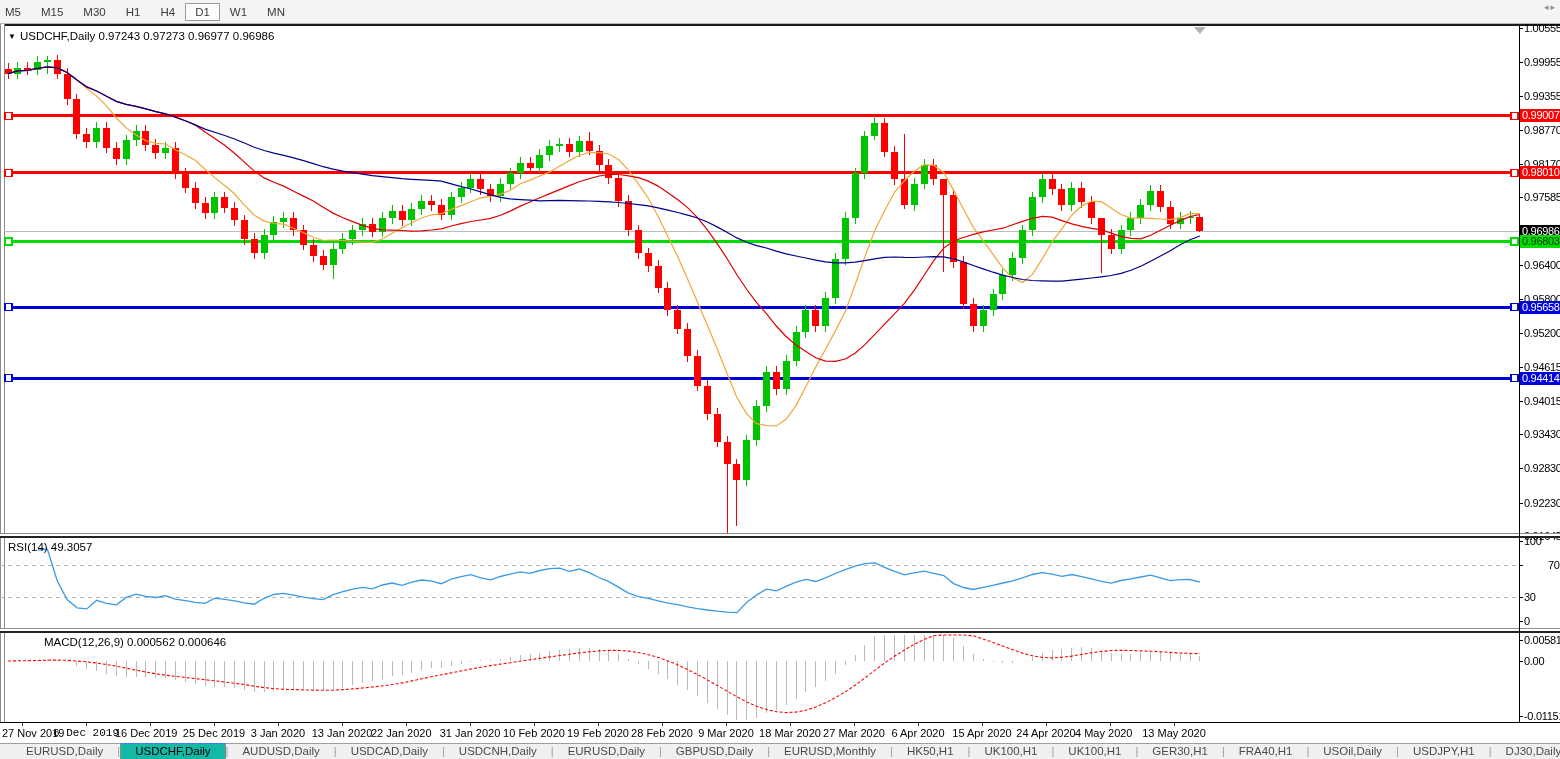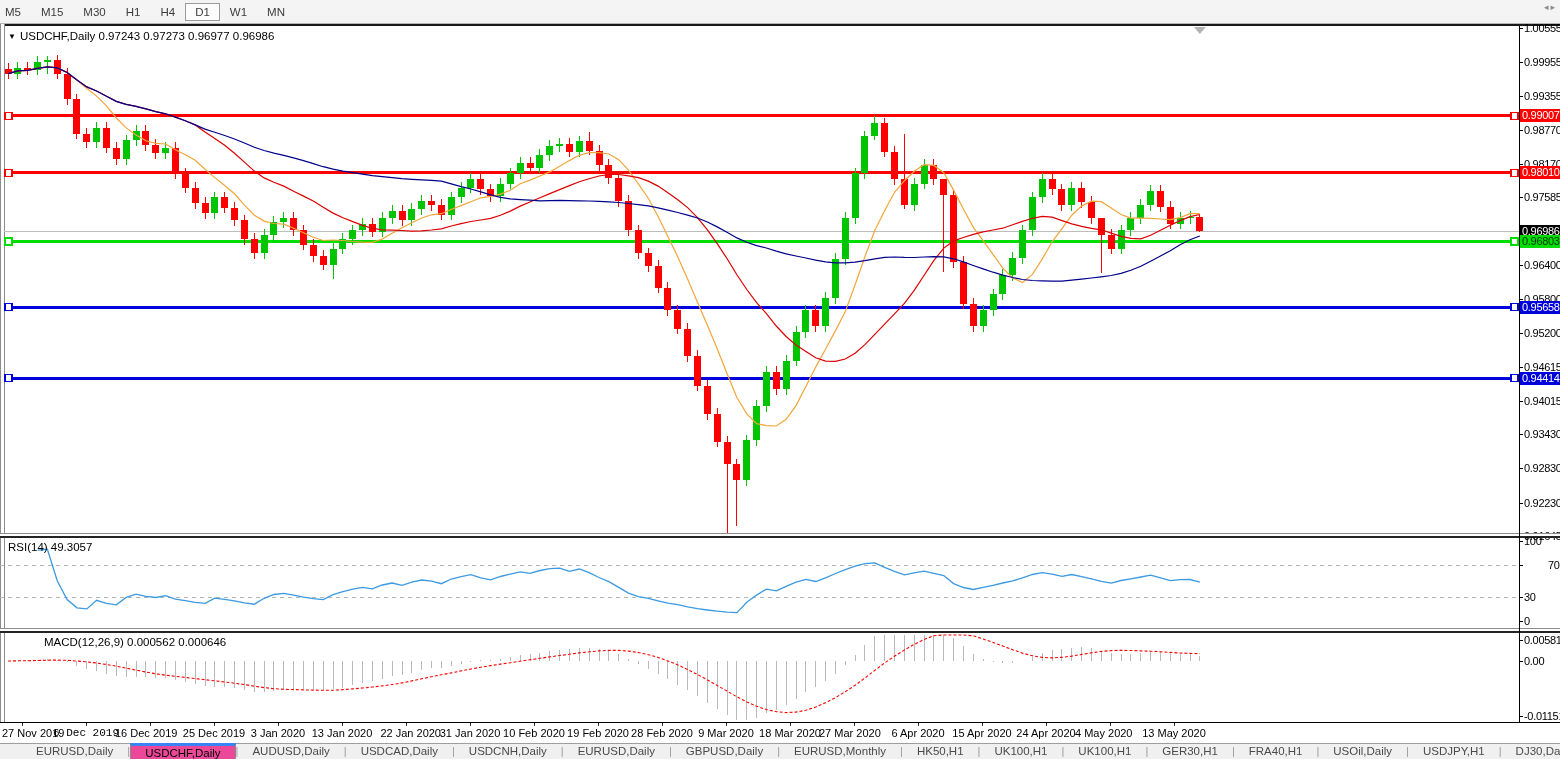--- a/index.html
+++ b/index.html
@@ -24,24 +24,24 @@
   .ax-label{position:absolute;left:1524px;font-size:11px;color:#000;white-space:nowrap;letter-spacing:-0.3px;}
   .ax-tick{position:absolute;left:1519px;width:4px;height:1px;background:#000;}
   .badge{position:absolute;left:1520px;width:40px;font-size:11px;letter-spacing:-0.3px;
          height:13px;line-height:13px;padding-left:2px;white-space:nowrap;}
   .date-strip{position:absolute;left:0;top:722px;width:1560px;height:21px;background:#fff;
               border-top:1px solid #000;box-sizing:border-box;}
   .date-label{position:absolute;top:4px;font-size:11px;color:#000;white-space:nowrap;}
   .date-tick{position:absolute;top:0;width:1px;height:3px;background:#333;}
   
   .tabbar{position:absolute;left:0;top:743px;width:1560px;height:16px;background:#f0f0f0;
-          border-top:1px solid #9e9e9e;display:flex;align-items:stretch;padding-left:22px;box-sizing:border-box;}
+          border-top:1px solid #9e9e9e;display:flex;align-items:stretch;padding-left:12px;box-sizing:border-box;}
   .tab{font-size:11.5px;color:#4a4a4a;padding:1px 14px 0 14px;white-space:nowrap;cursor:default;}
-  .tab.active{background:#ec4899;color:#000;border-left:1px solid #8a8a8a;border-right:1px solid #8a8a8a;
-              border-top:3px solid #3b82f6;margin-top:-1px;}
+  .tab.active{background:#14b8a6;color:#000;border-left:1px solid #8a8a8a;border-right:1px solid #8a8a8a;
+              border-top:1px solid #3b82f6;margin-top:-1px;}
   .tab-sep{color:#9a9a9a;font-size:11px;padding-top:1px;}
   .tab-arrows{position:absolute;right:3px;top:2px;font-size:9px;color:#8b8b8b;letter-spacing:2px;}
   svg{position:absolute;left:0;shape-rendering:crispEdges;}
   svg.smooth path{shape-rendering:auto;}
 </style>
 </head>
 <body>
 
 <div class="toolbar" id="tfbar">
     <div class="tf-btn" style="margin-left: -5px;">M5</div>
@@ -536,35 +536,35 @@
     <div class="date-label" style="left: 51px; width: 70px; text-align: center; font-family: Liberation Mono, monospace;">6 Dec 2019</div>
     <div class="date-tick" style="left: 150px;"></div>
     <div class="date-label" style="left: 115px; width: 70px; text-align: left;">16 Dec 2019</div>
     <div class="date-tick" style="left: 214px;"></div>
     <div class="date-label" style="left: 179px; width: 70px; text-align: center;">25 Dec 2019</div>
     <div class="date-tick" style="left: 278px;"></div>
     <div class="date-label" style="left: 243px; width: 70px; text-align: center;">3 Jan 2020</div>
     <div class="date-tick" style="left: 342px;"></div>
     <div class="date-label" style="left: 307px; width: 70px; text-align: center;">13 Jan 2020</div>
     <div class="date-tick" style="left: 406px;"></div>
-    <div class="date-label" style="left: 371px; width: 70px; text-align: right;">22 Jan 2020</div>
+    <div class="date-label" style="left: 371px; width: 70px; text-align: left;">22 Jan 2020</div>
     <div class="date-tick" style="left: 470px;"></div>
     <div class="date-label" style="left: 435px; width: 70px; text-align: center;">31 Jan 2020</div>
     <div class="date-tick" style="left: 534px;"></div>
     <div class="date-label" style="left: 499px; width: 70px; text-align: center;">10 Feb 2020</div>
     <div class="date-tick" style="left: 598px;"></div>
     <div class="date-label" style="left: 563px; width: 70px; text-align: center;">19 Feb 2020</div>
     <div class="date-tick" style="left: 662px;"></div>
     <div class="date-label" style="left: 627px; width: 70px; text-align: center;">28 Feb 2020</div>
     <div class="date-tick" style="left: 726px;"></div>
     <div class="date-label" style="left: 691px; width: 70px; text-align: center;">9 Mar 2020</div>
     <div class="date-tick" style="left: 790px;"></div>
     <div class="date-label" style="left: 755px; width: 70px; text-align: center;">18 Mar 2020</div>
     <div class="date-tick" style="left: 854px;"></div>
-    <div class="date-label" style="left: 819px; width: 70px; text-align: left;">27 Mar 2020</div>
+    <div class="date-label" style="left: 819px; width: 70px; text-align: center;">27 Mar 2020</div>
     <div class="date-tick" style="left: 918px;"></div>
     <div class="date-label" style="left: 883px; width: 70px; text-align: center;">6 Apr 2020</div>
     <div class="date-tick" style="left: 982px;"></div>
     <div class="date-label" style="left: 947px; width: 70px; text-align: center;">15 Apr 2020</div>
     <div class="date-tick" style="left: 1046px;"></div>
     <div class="date-label" style="left: 1011px; width: 70px; text-align: center;">24 Apr 2020</div>
     <div class="date-tick" style="left: 1110px;"></div>
     <div class="date-label" style="left: 1075px; width: 70px; text-align: left;">4 May 2020</div>
     <div class="date-tick" style="left: 1174px;"></div>
     <div class="date-label" style="left: 1139px; width: 70px; text-align: center;">13 May 2020</div>

